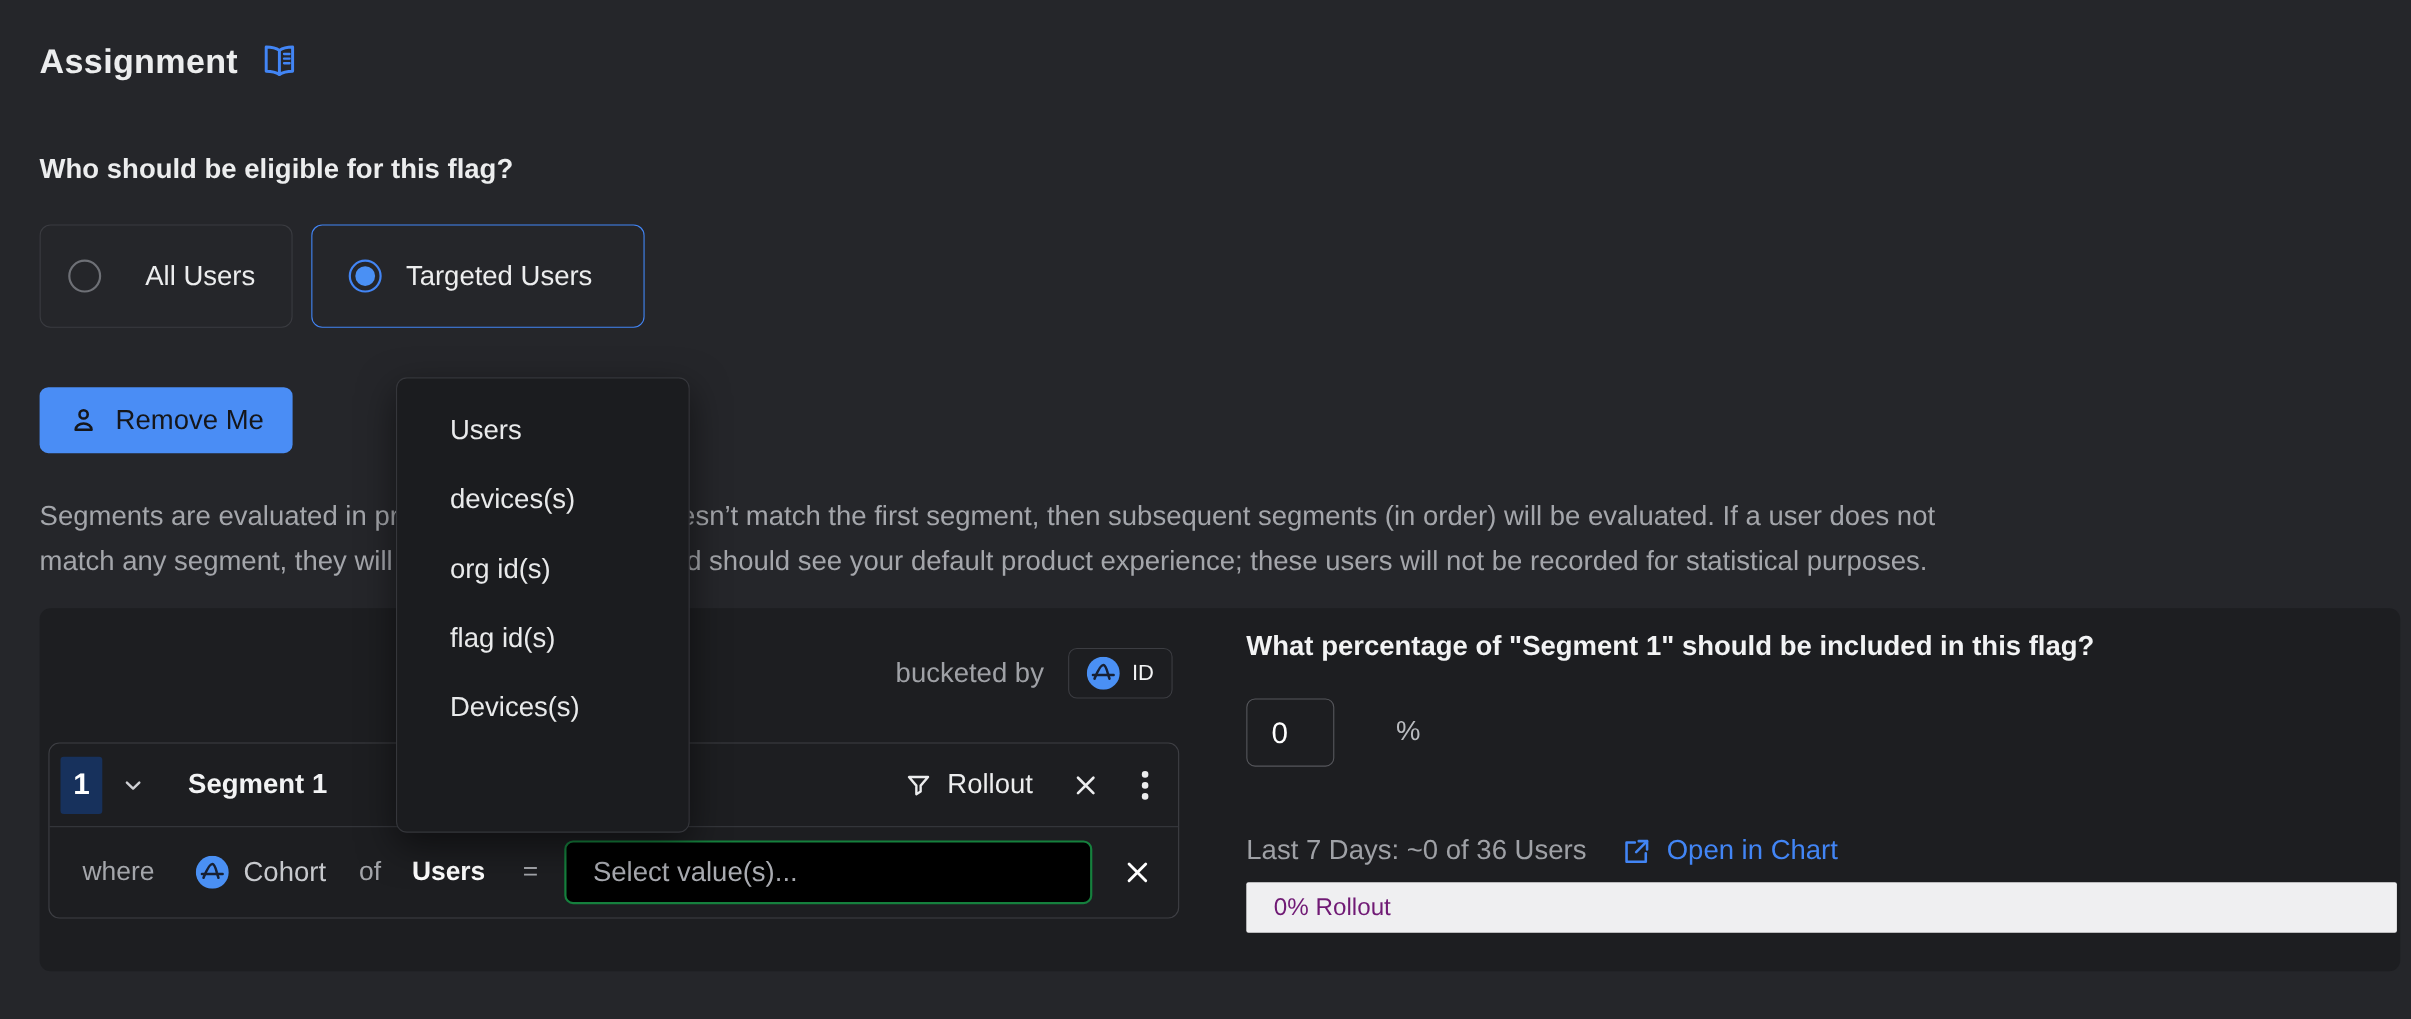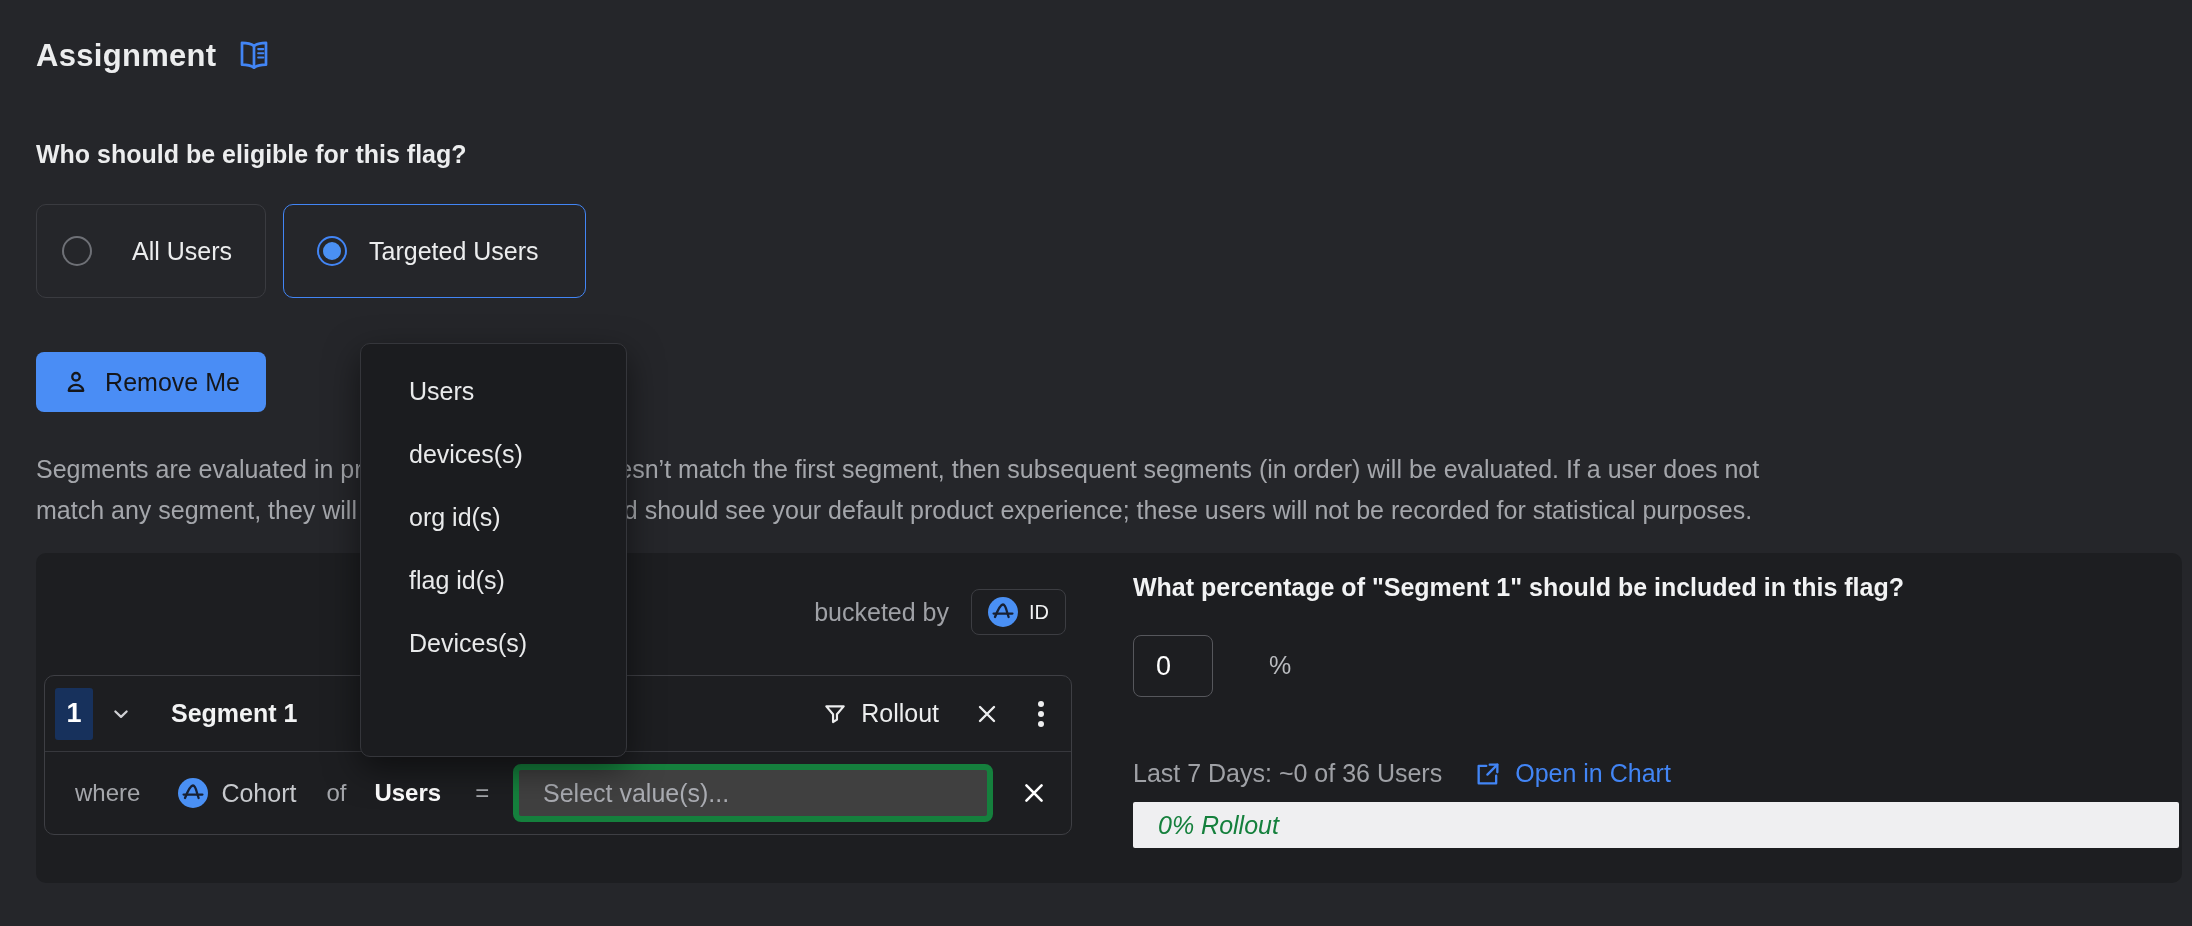--- a/index.html
+++ b/index.html
@@ -61,41 +61,41 @@
   .seg-x{margin-left:36px;cursor:pointer;display:flex;}
   .kebab{margin-left:38px;cursor:pointer;display:flex;}
   .seg-div{border-top:1.5px solid #37383D;}
   .where-row{height:82px;display:flex;align-items:center;padding:0 24px 0 30px;}
   .gray-t{font-size:24px;color:#A4A6AB;}
   .cohort{display:flex;align-items:center;gap:13px;margin-left:38px;cursor:pointer;}
   .cohort span{font-size:25px;color:#C7C9CD;}
   .of-t{margin-left:30px;}
   .users-t{margin-left:28px;font-size:24px;font-weight:bold;color:#FFF;cursor:pointer;}
   .eq-t{margin-left:34px;cursor:pointer;}
-  .sel-input{margin-left:auto;width:480px;height:58px;background:#404040;
-             border:6px solid #15803d;border-radius:8px;box-sizing:border-box;color:#E8E9EA;
+  .sel-input{margin-left:auto;width:480px;height:58px;background:#000000;
+             border:2px solid #15803d;border-radius:8px;box-sizing:border-box;color:#E8E9EA;
              font-size:25px;padding:0 24px;font-family:inherit;outline:none;}
   .sel-input::placeholder{color:#A9ABB1;}
   .row-x{margin-left:28px;cursor:pointer;display:flex;}
 
   
   .rcol{position:absolute;left:1097px;top:0;width:1046px;}
   .pct-q{position:absolute;left:0;top:20px;font-size:25px;font-weight:bold;color:#F2F3F4;
          white-space:nowrap;}
   .pct-box{position:absolute;left:0;top:82px;width:80px;height:62px;background:transparent;
            border:1.5px solid #56575C;border-radius:8px;box-sizing:border-box;color:#FFF;
            font-size:27px;padding:0 0 0 22px;font-family:inherit;outline:none;}
   .pct-sign{position:absolute;left:136px;top:98px;font-size:25px;color:#B9BBBF;}
   .stats-row{position:absolute;left:0;top:206px;display:flex;align-items:center;justify-content:center;}
   .stats-t{font-size:25px;color:#9FA1A6;}
   .ext-ic{width:28px;height:28px;margin-left:32px;display:block;cursor:pointer;}
   .chart-link{margin-left:13px;font-size:25px;color:#4285F5;text-decoration:none;cursor:pointer;}
   .roll-bar{position:absolute;left:0;top:249px;width:1046px;height:46px;background:#EFEFF1;
             border-radius:2px;display:flex;align-items:center;padding-left:25px;box-sizing:border-box;}
-  .roll-bar span{font-size:25px;color:#15803d;font-style:italic;}
+  .roll-bar span{font-size:22px;color:#701a75;}
 
   
   .menu{position:absolute;left:360px;top:343px;width:267px;height:414px;background:#1B1C1F;
         border:1.5px solid #35363B;border-radius:10px;box-sizing:border-box;z-index:50;
         padding:16px 0;box-shadow:0 12px 34px rgba(0,0,0,.5);}
   .menu-item{height:63px;display:flex;align-items:center;padding-left:48px;font-size:25px;
              color:#E9EAEB;cursor:pointer;}
 </style>
 </head>
 <body>

